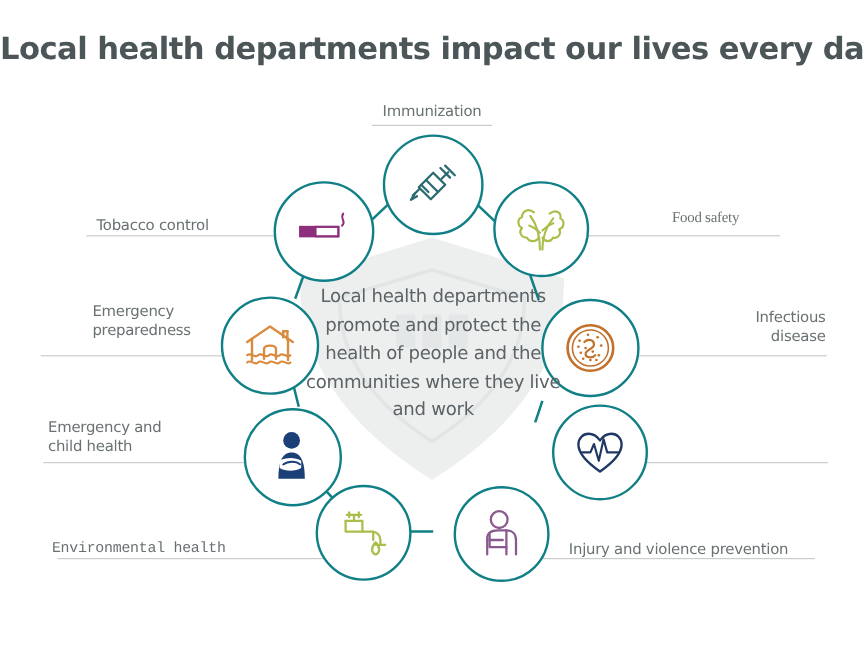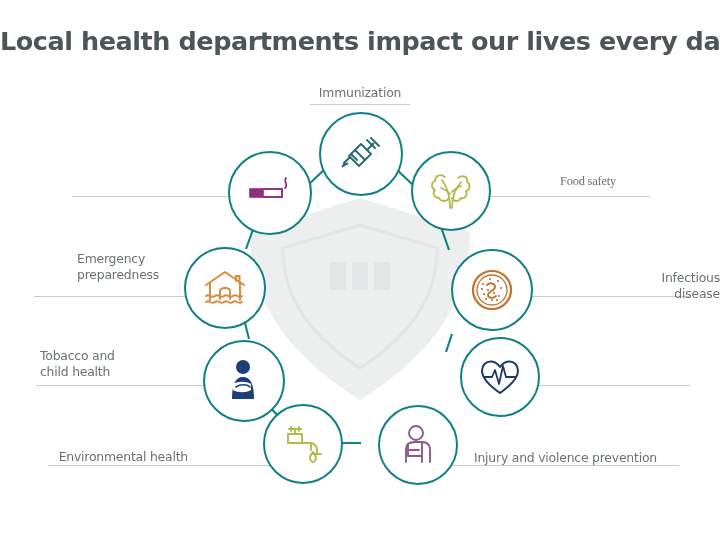--- a/index.html
+++ b/index.html
@@ -119,34 +119,35 @@
     <div class="leader" style="left:447px; top:465px; width:232px;"></div>
     <div class="leader" style="left:48px; top:465px; width:238px;"></div>
     <div class="leader" style="left:36px; top:385px; width:172px;"></div>
     <div class="leader" style="left:34px; top:296px; width:162px;"></div>
     <div class="leader" style="left:72px; top:196px; width:170px;"></div>
 
     <div class="label center-align" style="left:290px; top:85px; width:140px;">Immunization</div>
 
     <div class="label left-align" style="left:560px; top:173px; width:150px;font-family:Liberation Serif, serif;">Food safety</div>
 
-    <div class="label right-align" style="left:592px; top:256px; width:128px;margin-top:14px;">Infectious
+    <div class="label right-align" style="left:560px; top:256px; width:128px;">Infectious
 disease</div>
 
 
     <div class="label left-align" style="left:474px; top:450px; width:230px;">Injury and violence prevention</div>
 
-    <div class="label right-align" style="left:40px; top:449px; width:148px;">Environmental health</div>
-
-    <div class="label left-align" style="left:40px; top:348px; width:150px;">Tobacco and
+    <div class="label right-align" style="left:40px; top:449px; width:148px;font-family:Liberation Mono, monospace;">Environmental health</div>
+
+    <div class="label left-align" style="left:40px; top:348px; width:150px;">Emergency and
 child health</div>
 
     <div class="label left-align" style="left:36px; top:251px; width:150px;margin-left:41px;">Emergency
 preparedness</div>
 
+    <div class="label right-align" style="left:62px; top:180px; width:112px;">Tobacco control</div>
 
     <div class="node-circle" style="left:319px; top:112px; width:84px; height:84px;">
       <span>
         <svg width="48" height="48" viewBox="0 0 48 48" fill="none" stroke="#2a6a72" stroke-width="1.9" stroke-linecap="round" stroke-linejoin="round">
           <path d="M34 8 L42 16"></path>
           <path d="M30 10 L38 18"></path>
           <path d="M36.5 13.5 L31 19"></path>
           <path d="M24 14 L34 24 L22 36 L12 26 Z"></path>
           <path d="M18 20 L28 30"></path>
           <path d="M14 24 L20 30"></path>
@@ -261,15 +262,22 @@
       <span>
         <svg width="50" height="50" viewBox="0 0 50 50">
           <rect x="5" y="21" width="13" height="8" fill="#8e2f7e"></rect>
           <rect x="18" y="21" width="19" height="8" fill="#ffffff" stroke="#8e2f7e" stroke-width="1.6"></rect>
           <rect x="5" y="21" width="32" height="8" fill="none" stroke="#8e2f7e" stroke-width="1.6"></rect>
           <path d="M40 20 C44 17 38 14 41 10" fill="none" stroke="#8e2f7e" stroke-width="1.7" stroke-linecap="round"></path>
         </svg>
       </span>
     </div>
 
+    <div class="center-text">
+      <div>Local health departments</div>
+      <div>promote and protect the</div>
+      <div>health of people and the</div>
+      <div>communities where they live</div>
+      <div>and work</div>
+    </div>
 
   </div>
 </div>
 
 </body></html>

